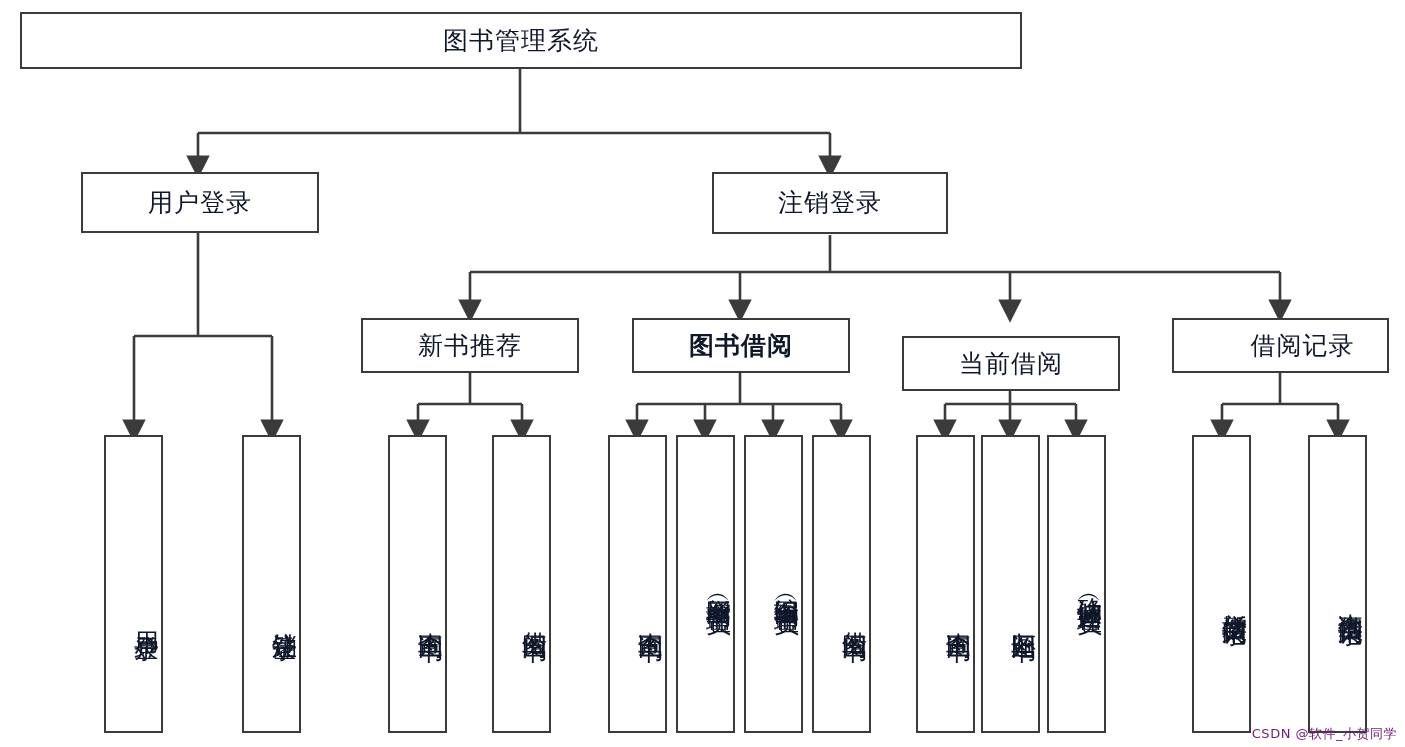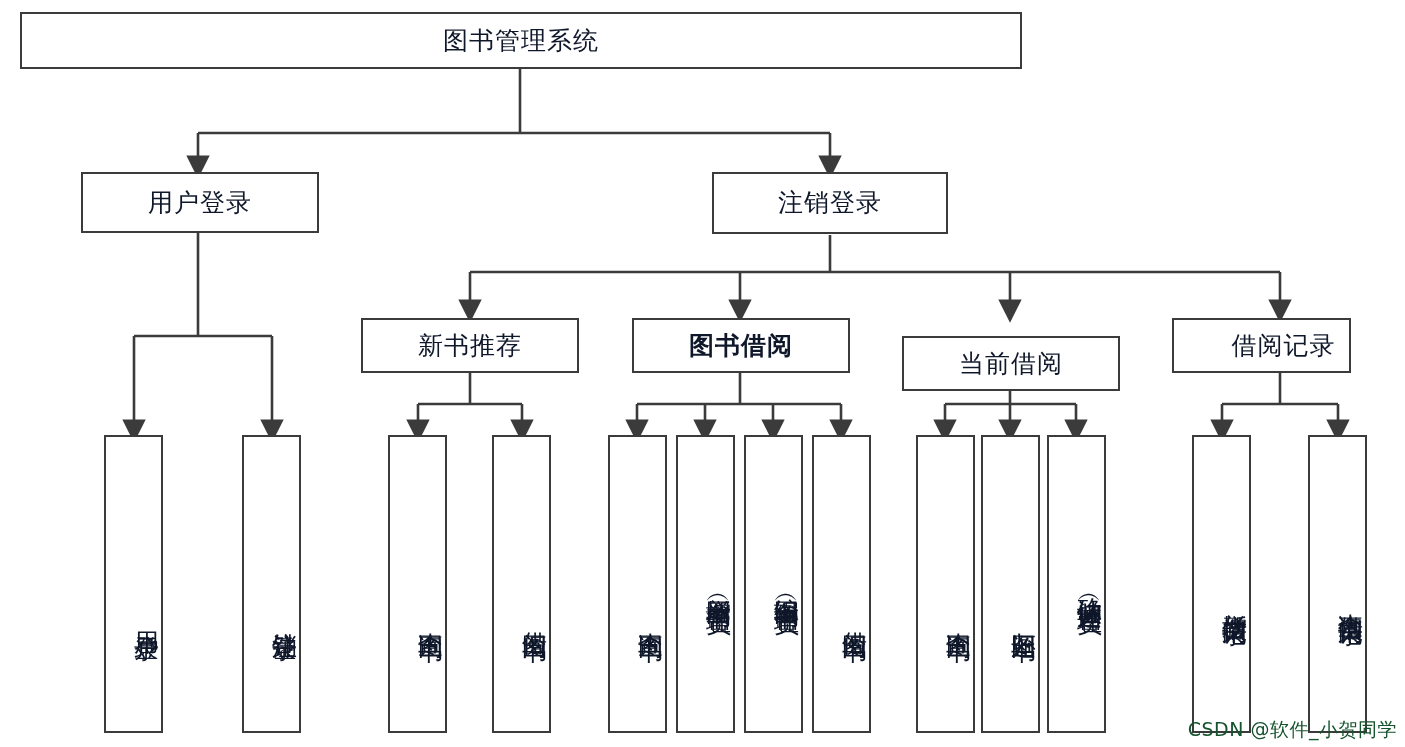--- a/index.html
+++ b/index.html
@@ -50,22 +50,22 @@
     justify-content:center;
     padding-top:14px;
   }
   .node.leaf.topstart{
     padding-top:6px;
   }
   .watermark{
     position:absolute;
     right:8px;
     bottom:4px;
-    font-size:19px;
-    color:#14532d;
+    font-size:13px;
+    color:#701a75;
     letter-spacing:.5px;
     z-index:3;
     white-space:nowrap;
   }
 </style>
 </head>
 <body>
 
 <div id="stage">
 
@@ -124,21 +124,21 @@
   <div class="node horiz" style="left:81px;top:172px;width:238px;height:61px;">用户登录</div>
 
   <div class="node horiz" style="left:712px;top:172px;width:236px;height:62px;">注销登录</div>
 
   <div class="node horiz" style="left:361px;top:318px;width:218px;height:55px;">新书推荐</div>
 
   <div class="node horiz" style="left:632px;top:318px;width:218px;height:55px;font-weight:bold;">图书借阅</div>
 
   <div class="node horiz" style="left:902px;top:336px;width:218px;height:55px;">当前借阅</div>
 
-  <div class="node horiz" style="left:1172px;top:318px;width:179px;height:55px;padding-left:44px;">借阅记录</div>
+  <div class="node horiz" style="left:1172px;top:318px;width:217px;height:55px;padding-left:44px;">借阅记录</div>
 
   <div class="node leaf" style="left:104px;top:435px;width:59px;height:298px;padding-top:64px;">用户登录</div>
 
   <div class="node leaf" style="left:242px;top:435px;width:59px;height:298px;padding-top:64px;">注销登录</div>
 
   <div class="node leaf" style="left:388px;top:435px;width:59px;height:298px;padding-top:64px;">查询图书</div>
 
   <div class="node leaf" style="left:492px;top:435px;width:59px;height:298px;padding-top:64px;">借阅图书</div>
 
   <div class="node leaf" style="left:608px;top:435px;width:59px;height:298px;padding-top:64px;">查询图书</div>

